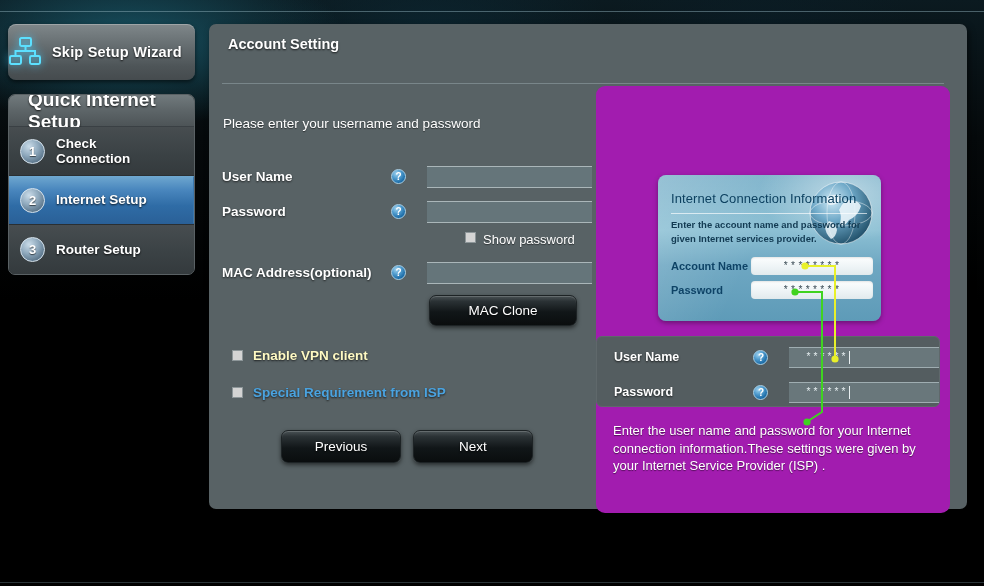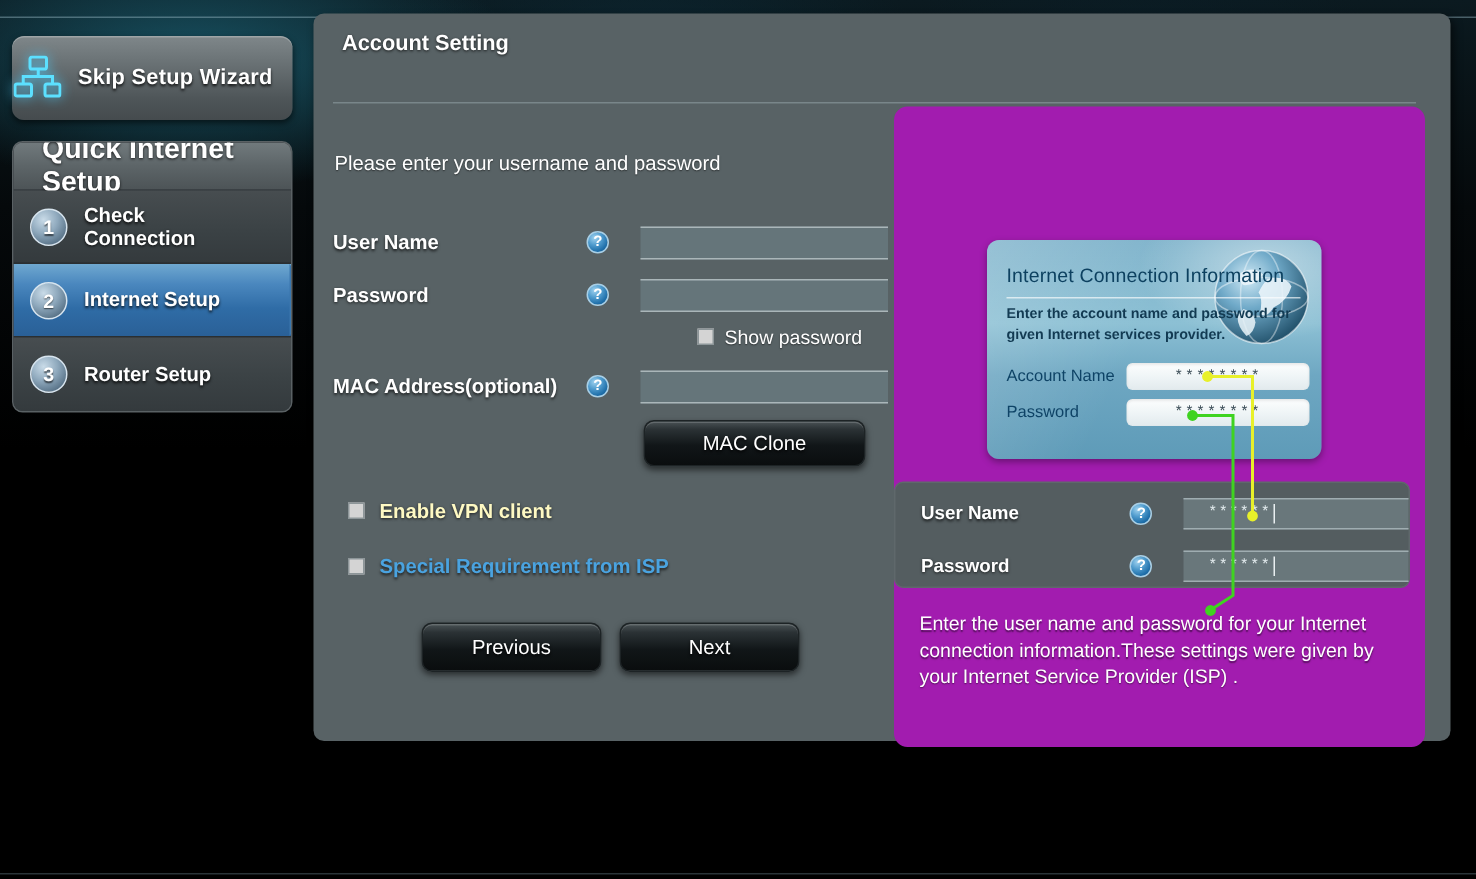--- a/index.html
+++ b/index.html
@@ -130,21 +130,21 @@
     color: #ffffff;
     font-size: 13.5px;
     font-weight: bold;
     line-height: 1.12;
     text-shadow: 0 1px 2px rgba(0,0,0,.85);
   }
 
   
   .main-panel {
     position: absolute;
-    left: 209px; top: 9px;
+    left: 209px; top: 24px;
     width: 758px; height: 485px;
     background: #586265;
     border-radius: 7px;
     box-shadow: 2px 3px 6px rgba(0,0,0,.55);
   }
   .panel-title {
     position: absolute;
     left: 19px; top: 12px;
     color: #ffffff;
     font-size: 14.5px;
@@ -205,21 +205,20 @@
     border-bottom: 1px solid #aab6b9;
     color: #ffffff;
     font-family: "Liberation Sans", sans-serif;
     font-size: 12px;
     padding: 0 5px;
     outline: none;
   }
 
   .show-pw-row {
     display: flex;
-    align-items: center;
     gap: 7px;
     margin: 5px 0 11px 211px;
     padding-left: 32px;
   }
   .cbox {
     width: 11px; height: 11px;
     background: #d4d4d4;
     border: 1px solid #8d9699;
     cursor: pointer;
     flex: 0 0 auto;
@@ -328,21 +327,21 @@
     position: absolute;
     display: flex;
     align-items: center;
   }
   .card-field-row.r1 { left: 13px; top: 82px; }
   .card-field-row.r2 { left: 13px; top: 106px; }
   .card-field-label {
     width: 80px;
     color: #0e4366;
     font-size: 11px;
-    font-weight: normal;
+    font-weight: bold;
   }
   .card-field-box {
     width: 122px; height: 18px;
     border-radius: 4px;
     background: linear-gradient(180deg, #fdfefe 0%, #eef4f6 55%, #e2eaed 100%);
     box-shadow: inset 0 1px 2px rgba(0,0,0,.1);
     display: flex;
     align-items: center;
     justify-content: center;
     color: #3c4d57;

